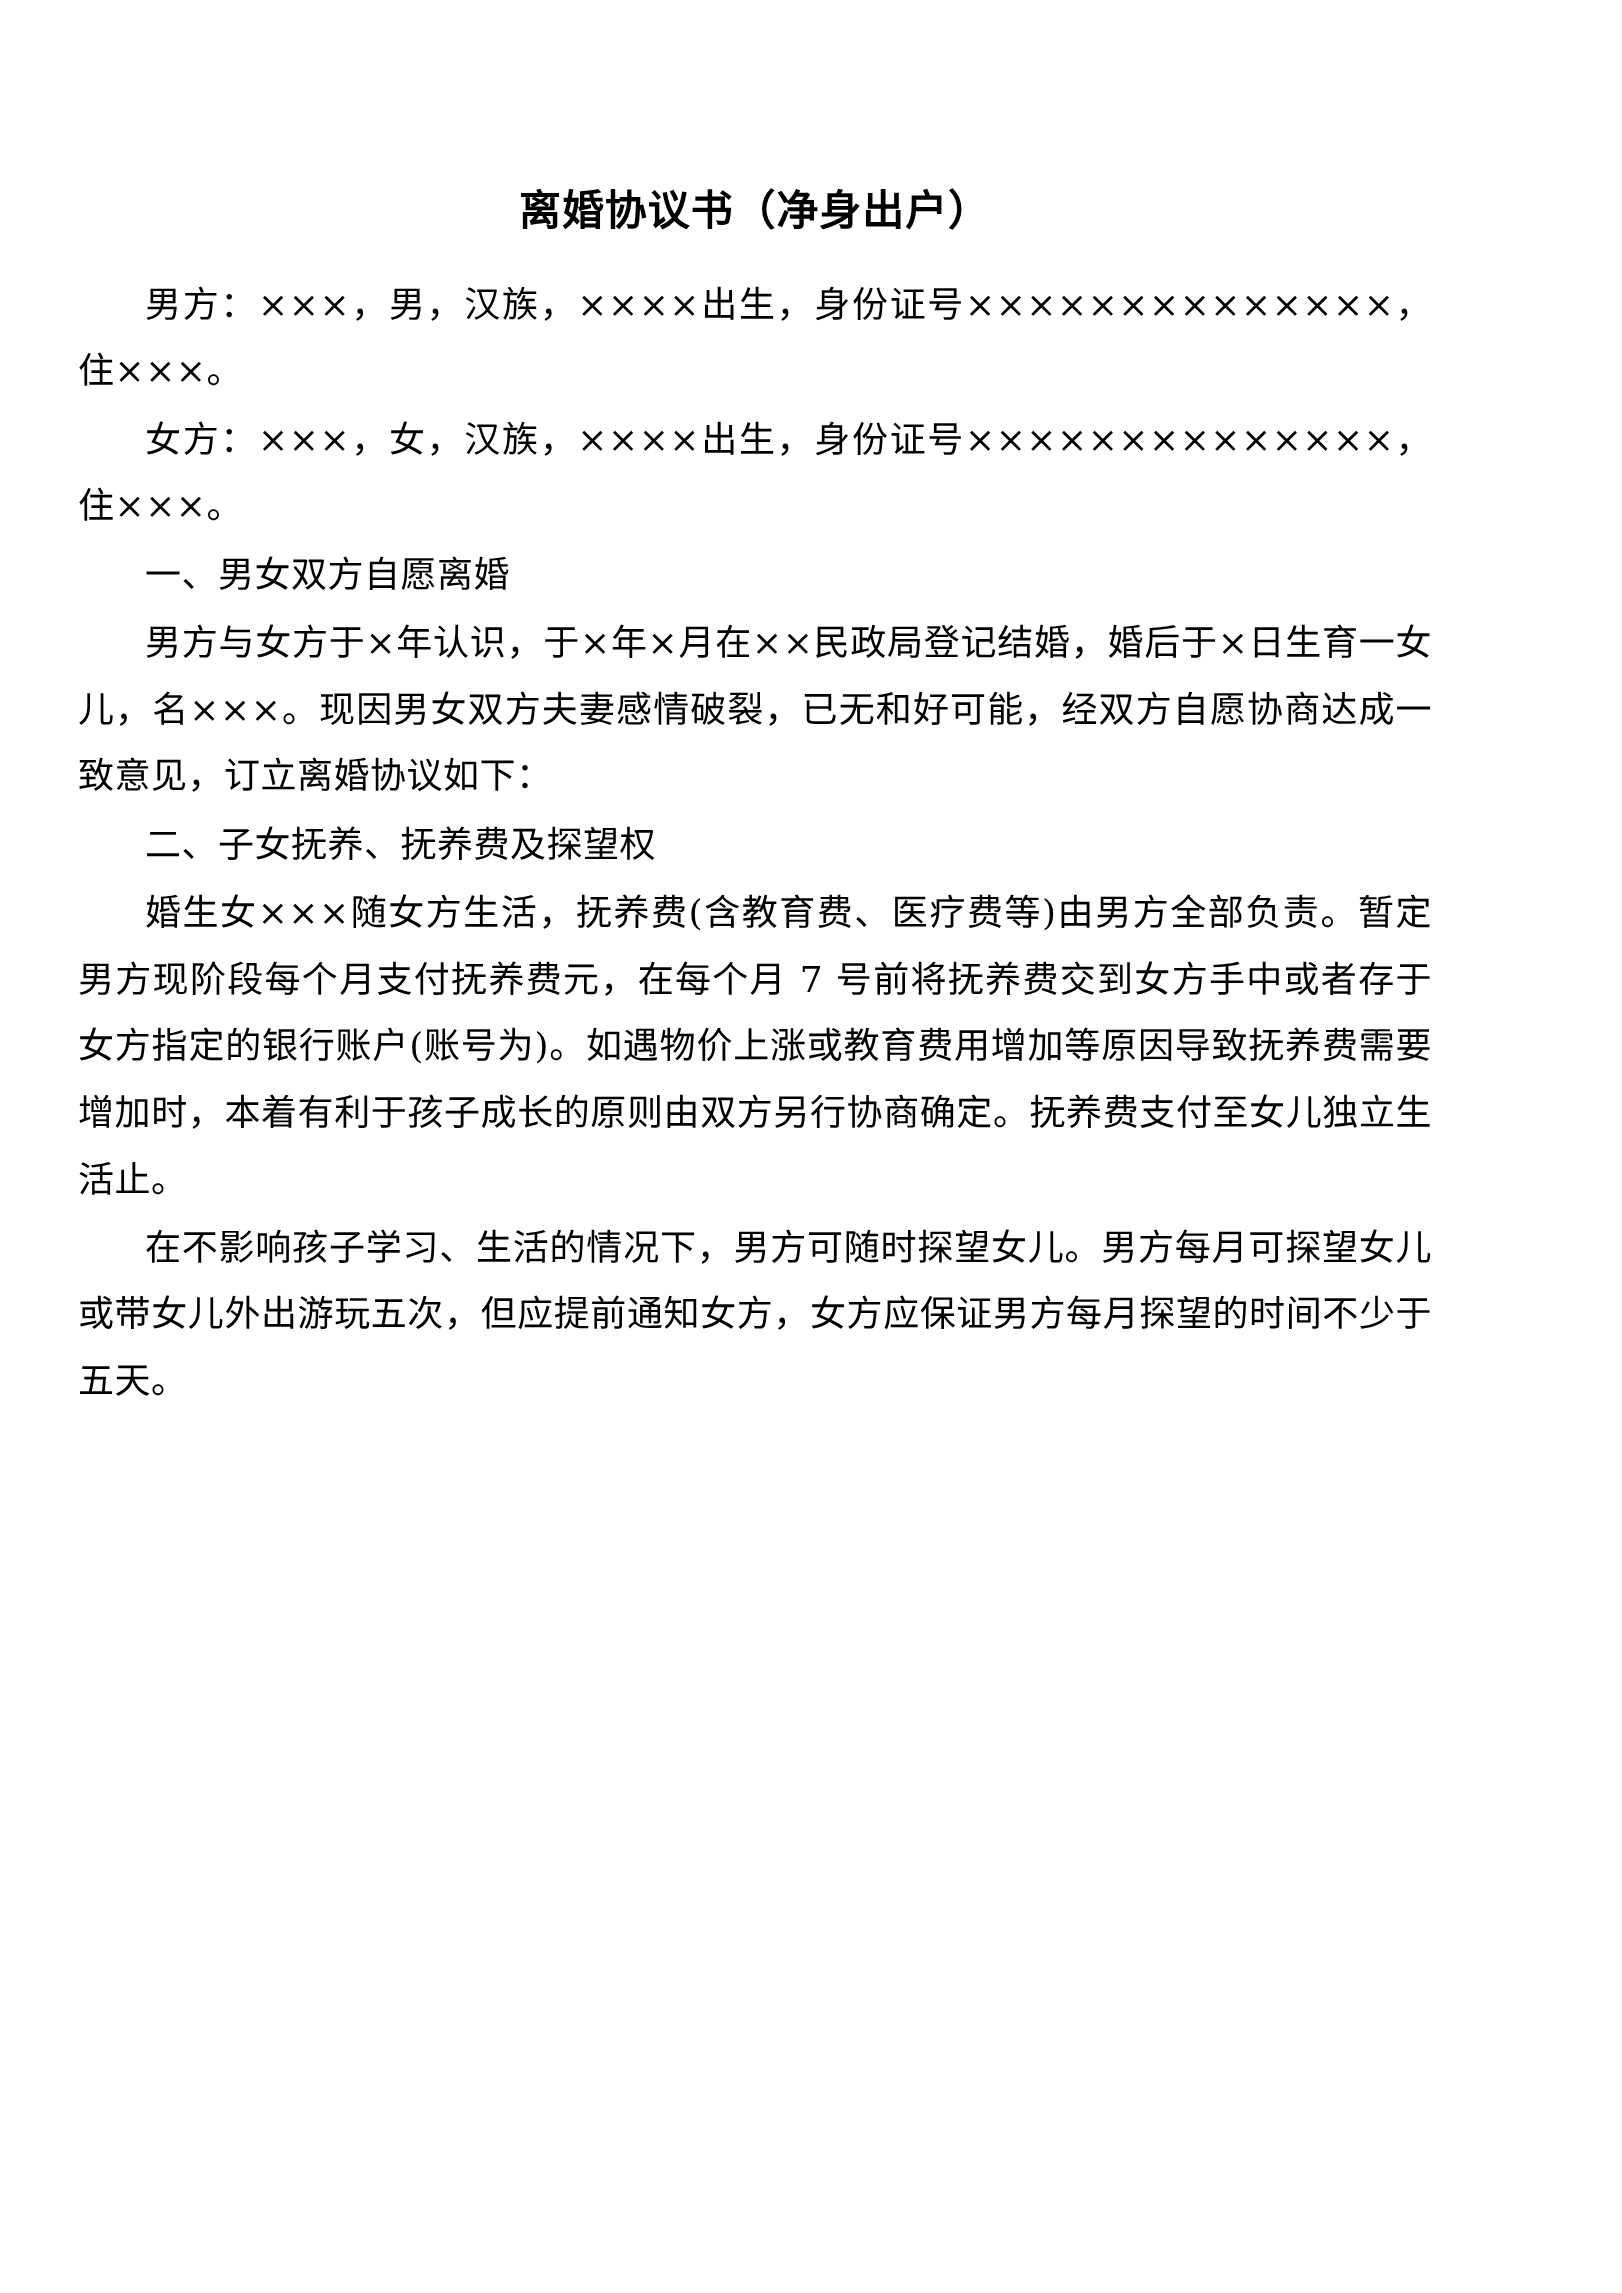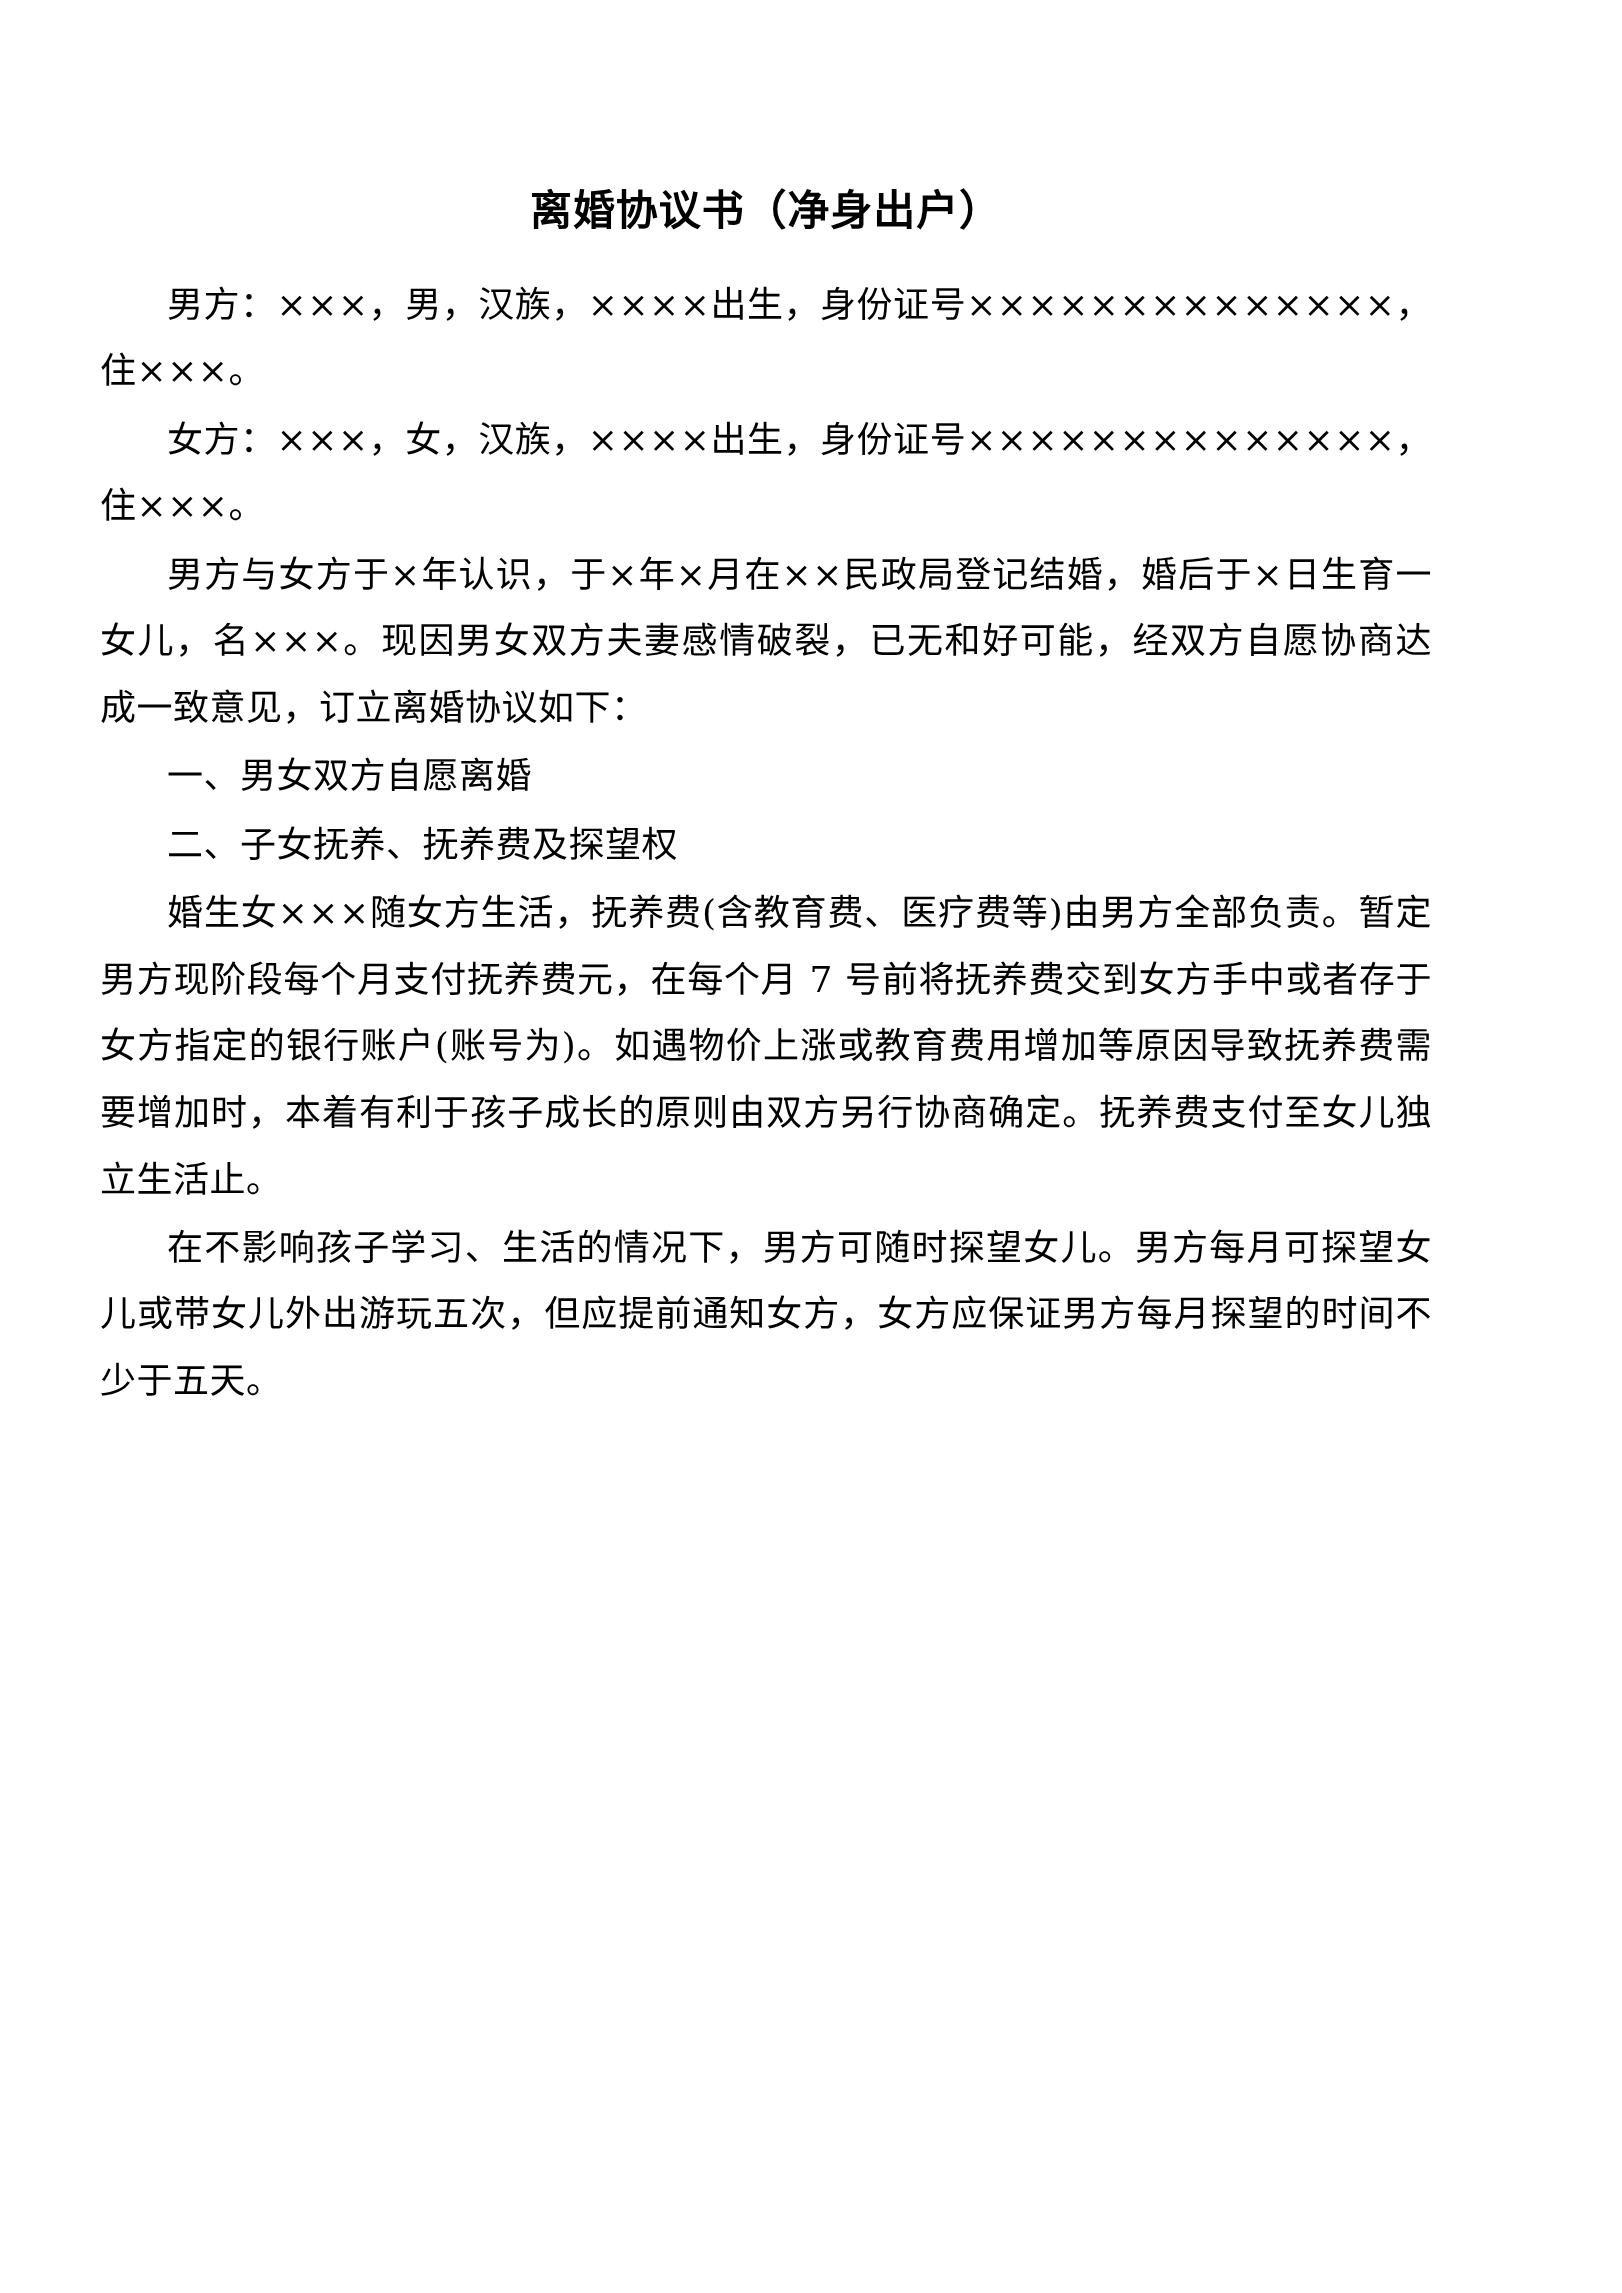--- a/index.html
+++ b/index.html
@@ -10,21 +10,21 @@
   body {
     font-family: "DejaVu Serif", "Liberation Serif", serif;
     color: #000000;
   }
   .page {
     width: 1623px;
     min-height: 2294px;
     box-sizing: border-box;
     margin: 0 auto;
     background: #ffffff;
-    padding: 182px 191px 127px 100px;
+    padding: 182px 191px 127px 78px;
     position: relative;
   }
   .doc-title {
     text-align: center;
     font-size: 42px;
     font-weight: bold;
     letter-spacing: 0.9px;
     margin: 0 0 31px 0;
     line-height: 1.4;
     font-family: "DejaVu Serif", "Liberation Serif", serif;
@@ -42,20 +42,20 @@
 </style>
 </head>
 <body>
 
 <div class="page">
 
   <h1 class="doc-title">离婚协议书（净身出户）</h1>
 
   <p class="para">男方：×××，男，汉族，××××出生，身份证号××××××××××××××，住×××。</p>
   <p class="para">女方：×××，女，汉族，××××出生，身份证号××××××××××××××，住×××。</p>
+  <p class="para">一、男女双方自愿离婚</p>
   <p class="para">男方与女方于×年认识，于×年×月在××民政局登记结婚，婚后于×日生育一女儿，名×××。现因男女双方夫妻感情破裂，已无和好可能，经双方自愿协商达成一致意见，订立离婚协议如下：</p>
-  <p class="para">一、男女双方自愿离婚</p>
   <p class="para">二、子女抚养、抚养费及探望权</p>
   <p class="para">婚生女×××随女方生活，抚养费(含教育费、医疗费等)由男方全部负责。暂定男方现阶段每个月支付抚养费元，在每个月 7 号前将抚养费交到女方手中或者存于女方指定的银行账户(账号为)。如遇物价上涨或教育费用增加等原因导致抚养费需要增加时，本着有利于孩子成长的原则由双方另行协商确定。抚养费支付至女儿独立生活止。</p>
   <p class="para">在不影响孩子学习、生活的情况下，男方可随时探望女儿。男方每月可探望女儿或带女儿外出游玩五次，但应提前通知女方，女方应保证男方每月探望的时间不少于五天。</p>
 
 </div>
 
 
 </body></html>

